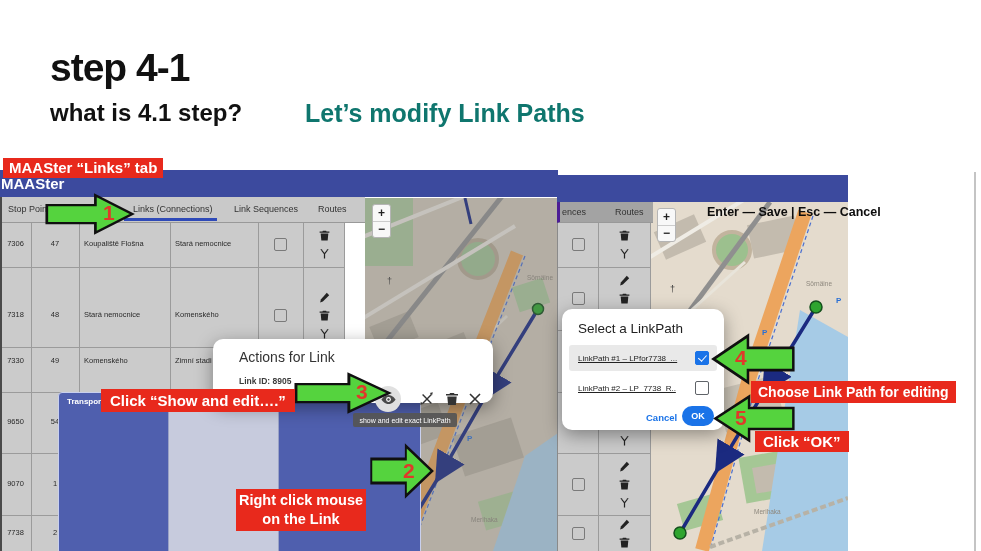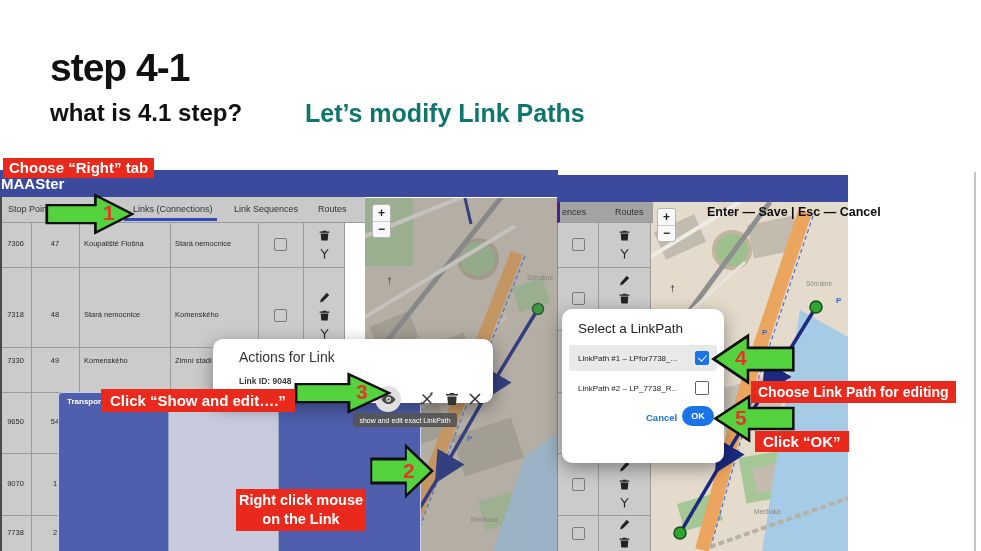--- a/index.html
+++ b/index.html
@@ -69,24 +69,24 @@
   .popup{left:213px;top:339px;width:280px;height:64px;background:#fff;border-radius:10px;
          box-shadow:0 5px 18px rgba(0,0,0,.38);z-index:20;}
   .popup-title{position:absolute;left:26px;top:10px;font-size:14px;color:#333;}
   .popup-linkid{position:absolute;left:26px;top:37px;font-size:8.5px;font-weight:700;color:#3c3c3c;}
   .pic{position:absolute;width:16px;height:16px;}
   .eyewrap{position:absolute;left:162px;top:47px;width:26px;height:26px;border-radius:50%;background:#e0e0e0;
            display:flex;align-items:center;justify-content:center;}
   .tooltip{left:353px;top:413px;width:104px;height:14px;background:rgba(85,85,85,.93);border-radius:2px;color:#fff;
            font-size:7px;display:flex;align-items:center;justify-content:center;z-index:22;white-space:nowrap;}
   
-  .dialog{left:562px;top:309px;width:162px;height:154px;background:#fff;border-radius:10px;
+  .dialog{left:562px;top:309px;width:162px;height:121px;background:#fff;border-radius:10px;
           box-shadow:0 5px 18px rgba(0,0,0,.38);z-index:20;}
   .dlg-title{position:absolute;left:16px;top:12px;font-size:13.5px;color:#222;}
-  .opt{position:absolute;left:7px;width:148px;height:26px;border-radius:3px;display:flex;align-items:center;}
+  .opt{position:absolute;left:7px;width:148px;height:26px;border-radius:3px;display:flex;align-items:center;text-decoration:underline;}
   .opt.hl{background:#e9e9e9;}
   .opt-label{margin-left:9px;font-size:8px;color:#222;white-space:nowrap;}
   .cb{position:absolute;right:8px;width:12px;height:12px;border:1.5px solid #5f6368;border-radius:2px;background:#fff;}
   .cb.on{background:#1a73e8;border-color:#1a73e8;}
   .cb.on::after{content:"";position:absolute;left:3.5px;top:1px;width:3.5px;height:7px;
                 border:solid #fff;border-width:0 1.8px 1.8px 0;transform:rotate(42deg);}
   .dlg-cancel{position:absolute;left:84px;top:103px;font-size:9.5px;font-weight:700;color:#1a73e8;}
   .dlg-ok{position:absolute;left:120px;top:97px;width:32px;height:20px;border-radius:10px;background:#1a73e8;
           color:#fff;font-size:9px;font-weight:700;display:flex;align-items:center;justify-content:center;}
   .edge-line{left:974px;top:172px;width:2px;height:379px;background:#c4c4c4;z-index:1;}
@@ -435,21 +435,21 @@
     <div class="maplab" style="left:104px;top:306px;">Merihaka</div>
     <div class="zoomctl">
       <div class="zin">+</div>
       <div>−</div>
     </div>
   </div>
   <div class="abs maphint">Enter — Save | Esc — Cancel</div>
 
   <div class="abs popup">
     <div class="popup-title">Actions for Link</div>
-    <div class="popup-linkid">Link ID: 9048</div>
+    <div class="popup-linkid">Link ID: 8905</div>
     <div class="eyewrap">
       <svg width="17" height="17" viewBox="0 0 24 24">
         <path d="M12 5.5c-5 0-9 4.8-10 6.5 1 1.7 5 6.5 10 6.5s9-4.8 10-6.5c-1-1.7-5-6.5-10-6.5z" fill="#4a4a4a"></path>
         <circle cx="12" cy="12" r="3.4" fill="#fff"></circle>
           <circle cx="12" cy="12" r="1.7" fill="#4a4a4a"></circle>
       </svg>
     </div>
     <svg class="pic" style="left:206px;top:52px;" viewBox="0 0 16 16">
       <path d="M3.6 12.4L12.4 3.6M3.6 3.6l8.8 8.8" stroke="#333" stroke-width="1.4" fill="none"></path>
       <path d="M13.8 1.2l-3 .7 2.3 2.3z" fill="#333"></path>
@@ -502,21 +502,21 @@
       </svg>
     <span class="gnum" style="left:24px;top:13px;">4</span>
   </div>
   <div class="abs garr" style="left:713px;top:394px;width:82px;height:49px;">
     <svg viewBox="0 0 100 56" preserveAspectRatio="none">
         <polygon points="98,16 44,16 44,3 3,28 44,53 44,40 98,40" fill="#55d33e" stroke="#101010" stroke-width="3"></polygon>
       </svg>
     <span class="gnum" style="left:22px;top:12px;">5</span>
   </div>
 
-  <div class="abs rlabel" style="left:3px;top:158px;height:20px;line-height:20px;padding:0 6px;font-size:15px;">Choose “Right” tab</div>
+  <div class="abs rlabel" style="left:3px;top:158px;height:20px;line-height:20px;padding:0 6px;font-size:15px;">MAASter “Links” tab</div>
   <div class="abs rlabel" style="left:101px;top:389px;height:23px;line-height:23px;padding:0 9px;font-size:15px;">Click  “Show and edit….”</div>
   <div class="abs rlabel" style="left:236px;top:489px;width:130px;padding:2px 0;font-size:14.5px;line-height:19px;text-align:center;">
     <div>Right click mouse</div>
     <div>on the Link</div>
   </div>
   <div class="abs rlabel" style="left:751px;top:369px;height:22px;line-height:22px;padding:0 7px;font-size:14px;margin-top:12px;">Choose Link Path for editing</div>
   <div class="abs rlabel" style="left:755px;top:431px;height:21px;line-height:21px;padding:0 8px;font-size:15px;">Click  “OK”</div>
 
   <div class="abs edge-line"></div>
 </div>

